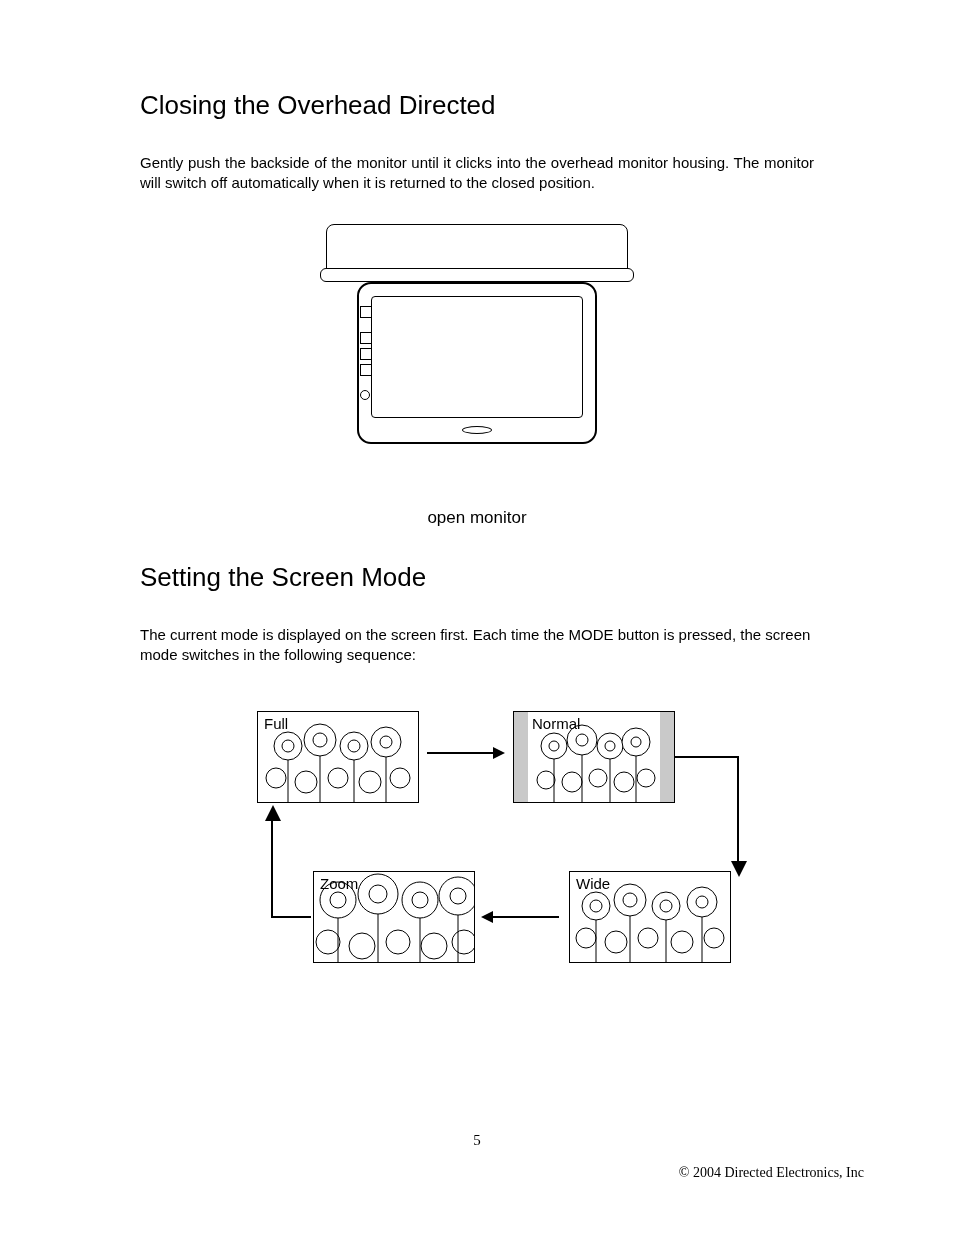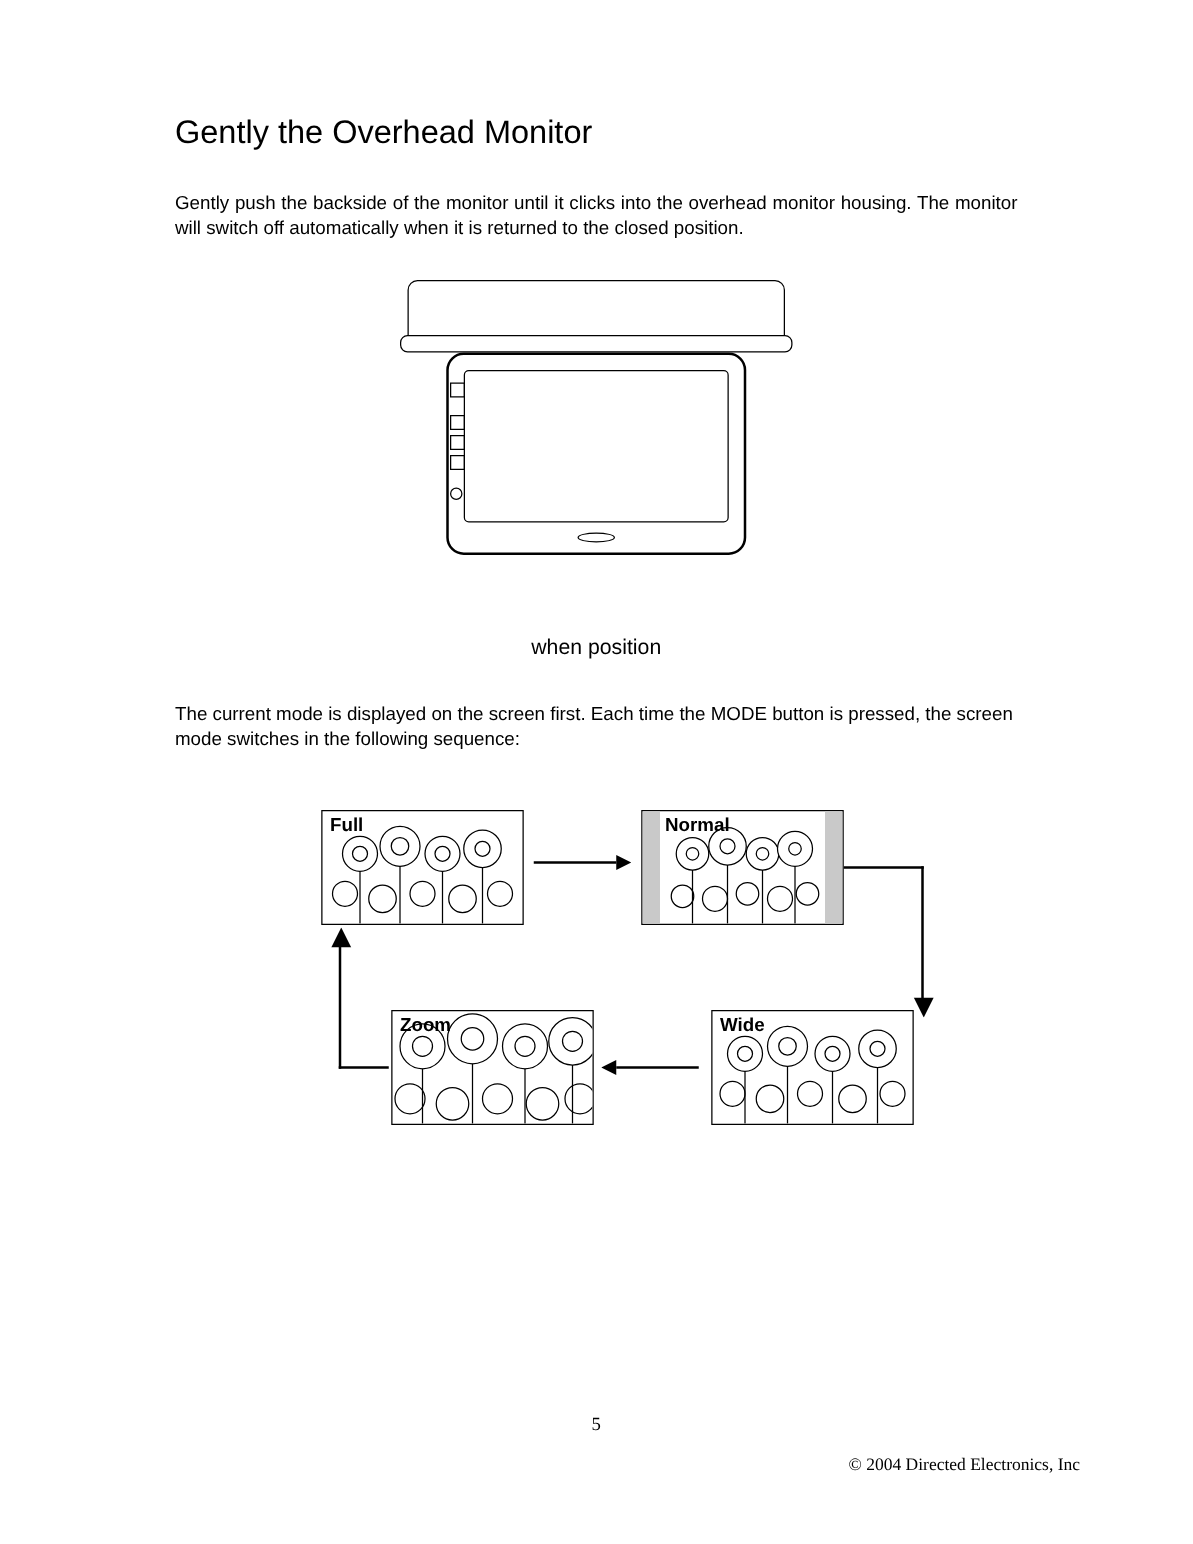--- a/index.html
+++ b/index.html
@@ -140,21 +140,21 @@
   .mode-box {
     position: absolute;
     border: 1.5px solid #000;
     background: #fff;
     overflow: hidden;
   }
   .mode-box .label {
     position: absolute;
     top: 3px;
     left: 6px;
-    font-weight: bold;
+    font-weight: normal;
     font-size: 15px;
     z-index: 3;
     background: rgba(255,255,255,0.0);
   }
   .mode-box .pillarbox-l,
   .mode-box .pillarbox-r {
     position: absolute;
     top: 0; bottom: 0;
     width: 14px;
     background: #c9c9c9;
@@ -185,42 +185,43 @@
     bottom: 54px;
     font-family: "Times New Roman", serif;
     font-size: 14px;
   }
 </style>
 </head>
 <body>
 
 <div class="page">
 
-  <h2 class="section-heading">Gently the Overhead Monitor</h2>
+  <h2 class="section-heading">Closing the Overhead Directed</h2>
   <p class="body">Gently push the backside of the monitor until it clicks into the overhead monitor housing. The monitor will switch off automatically when it is returned to the closed position.</p>
 
   <div class="figure1">
     <div class="housing-top"></div>
     <div class="housing-strip"></div>
     <div class="monitor-body"></div>
     <div class="monitor-screen"></div>
     <div class="side-buttons">
       <div></div>
       <div class="gap"></div>
       <div></div>
         <div></div>
         <div></div>
       <div class="gap"></div>
       <div class="dot"></div>
     </div>
     <div class="monitor-oval"></div>
 
   </div>
-  <p class="fig1-caption">when position</p>
-
+  <p class="fig1-caption">open monitor</p>
+
+  <h2 class="section-heading">Setting the Screen Mode</h2>
   <p class="body-left">The current mode is displayed on the screen first. Each time the MODE button is pressed, the screen mode switches in the following sequence:</p>
 
   <div class="figure2">
 
     <div class="mode-box" style="left:40px; top:10px; width:160px; height:90px;">
       <span class="label">Full</span>
       <svg class="sunflowers" viewBox="0 0 160 90" preserveAspectRatio="none">
         <g stroke="#000" stroke-width="1" fill="#fff">
           <circle cx="30" cy="34" r="14"></circle>
             <circle cx="30" cy="34" r="6"></circle>

